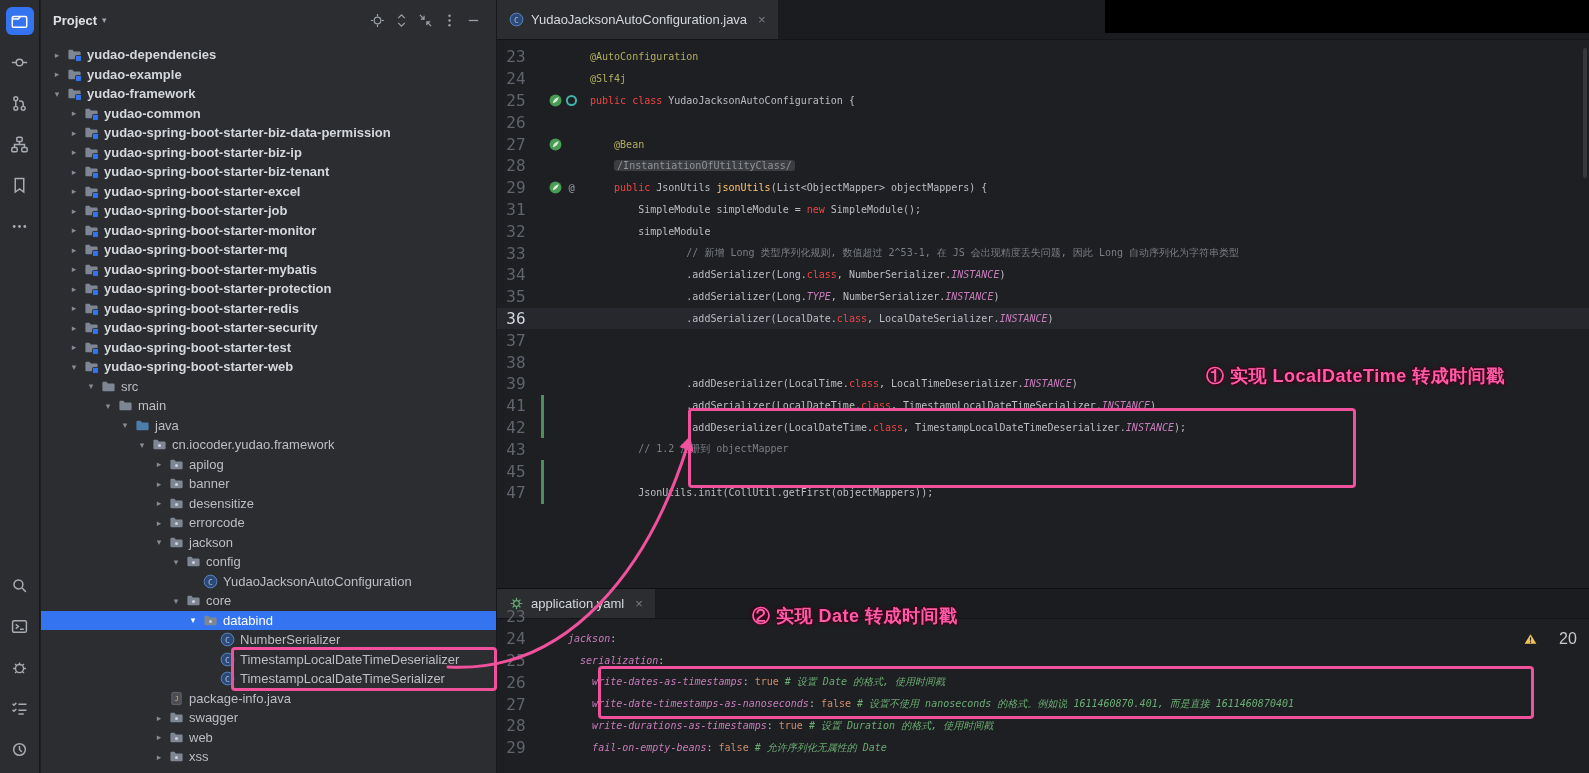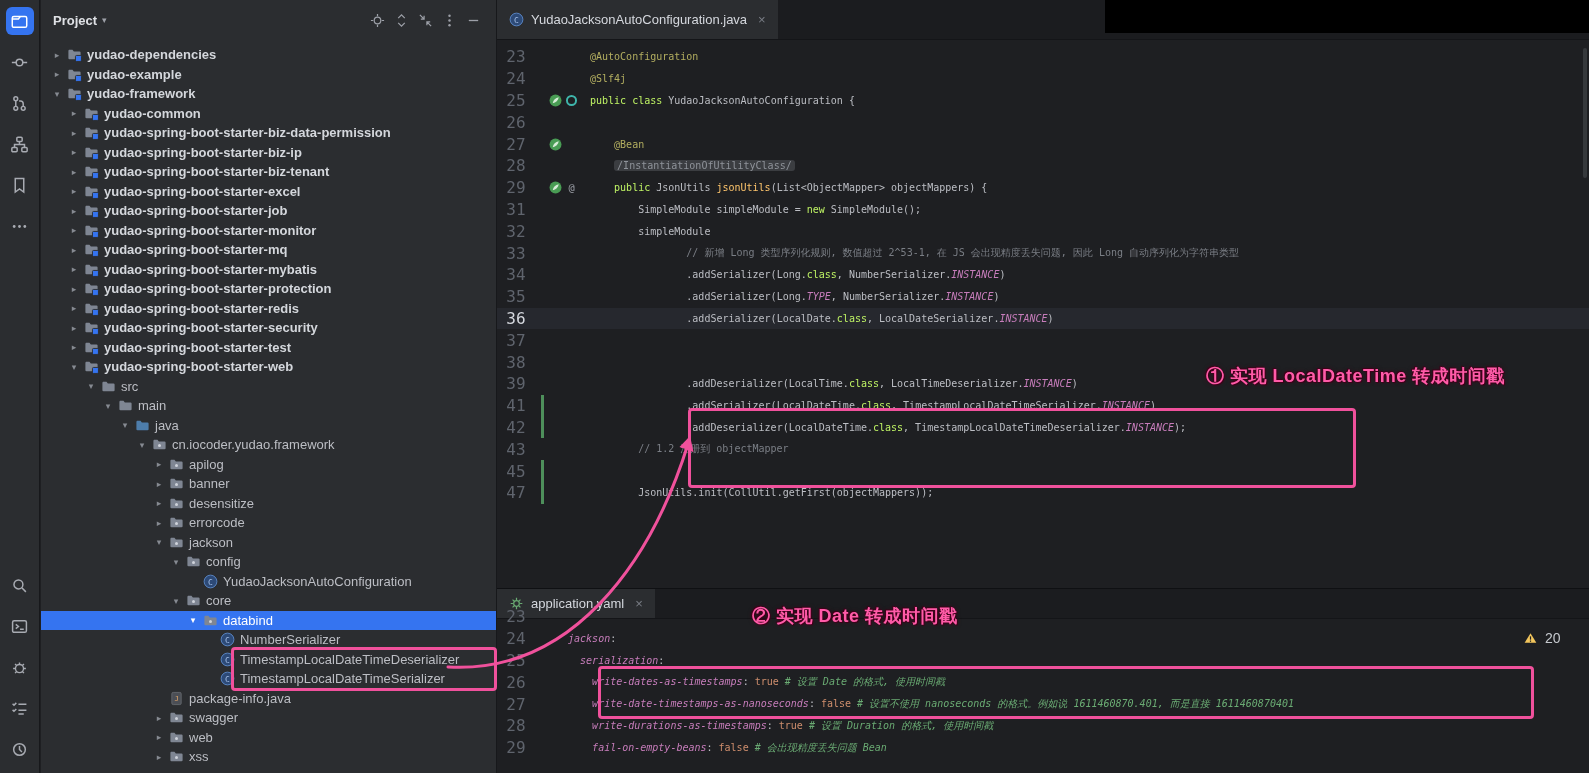--- a/index.html
+++ b/index.html
@@ -49,21 +49,21 @@
   .ln-bar{width:3px;height:100%;margin-left:6px;flex:none;background:transparent}
   .ln-bar.changed{background:#4e8f5b}
   .ln-icons{width:46px;flex:none;display:flex;gap:3px;align-items:center;padding-left:5px}
   .ln-icons.narrow{width:12px}
   .gut-ico{width:13px;height:13px;display:flex}
   .gut-ico svg{width:13px;height:13px}
   .ln-text{white-space:pre;font-size:10px}
 
   
   .tk-ann{color:#b3ae60}
-  .tk-kw{color:#bef264}
+  .tk-kw{color:#ef4444}
   .tk-def{color:#bcbec4}
   .tk-meth{color:#ffc66d}
   .tk-fld{color:#c77dbb;font-style:italic}
   .tk-com{color:#7a7e85}
   .tk-link{color:#6aab73;text-decoration:underline}
   .tk-sp{color:#bcbec4}
   .tk-inlay{color:#8f939a;background:#3b3d41;border-radius:3px;padding:0 3px}
   .tk-ykey{color:#c77dbb;font-style:italic}
   .tk-yval{color:#cf8e6d}
   .tk-ycom{color:#6aab73;font-style:italic}
@@ -71,21 +71,21 @@
   
   #titlebar-black{position:absolute;left:1105px;top:0;width:484px;height:33px;background:#000;z-index:12}
   .pink-box{position:absolute;border:3px solid #f0519c;border-radius:4px;z-index:30;pointer-events:none}
   #box-code{left:688px;top:408px;width:668px;height:80px}
   #box-yaml{left:598px;top:666px;width:936px;height:53px}
   #box-tree{left:231px;top:647px;width:266px;height:44px}
   .callout{position:absolute;z-index:31;color:#ff5ba8;font-weight:700;font-size:18px;letter-spacing:.5px;text-shadow:0 0 4px rgba(64,0,26,.95),1px 1px 0 #40001a,-1px -1px 0 #40001a;pointer-events:none;white-space:nowrap}
   #callout-one{left:1206px;top:364px}
   #callout-two{left:752px;top:604px}
   #arrow-overlay{position:absolute;left:0;top:0;width:1589px;height:773px;z-index:32;pointer-events:none}
-  #warn-badge{position:absolute;left:1524px;top:630px;display:flex;align-items:center;gap:8px;font-size:14px;color:#c6c9ce;z-index:20;cursor:pointer}
+  #warn-badge{position:absolute;left:1524px;top:630px;display:flex;align-items:center;gap:22px;font-size:16px;color:#c6c9ce;z-index:20;cursor:pointer}
   #warn-badge svg{width:13px;height:12px}
   #scroll-thumb{position:absolute;left:1583px;top:48px;width:4px;height:130px;background:#55585e;opacity:.45;border-radius:2px;z-index:8}
 </style>
 </head>
 <body>
 
 <div id="activity-bar">
     <div class="ab-icon active">
       <svg viewBox="0 0 16 16" fill="none" stroke="#fff" stroke-width="1.4">
         <rect x="1.2" y="3.2" width="13.6" height="10.3" rx="1.5"></rect>
@@ -784,21 +784,21 @@
       <div class="code-line">
         <span class="ln-num">28</span>
         <span class="ln-bar"></span>
         <span class="ln-icons narrow"></span>
         <span class="ln-text mono"><span class="tk-ykey">      write-durations-as-timestamps</span><span class="tk-def">: </span><span class="tk-yval">true</span><span class="tk-ycom"> # 设置 Duration 的格式, 使用时间戳</span></span>
       </div>
       <div class="code-line">
         <span class="ln-num">29</span>
         <span class="ln-bar"></span>
         <span class="ln-icons narrow"></span>
-        <span class="ln-text mono"><span class="tk-ykey">      fail-on-empty-beans</span><span class="tk-def">: </span><span class="tk-yval">false</span><span class="tk-ycom"> # 会出现精度丢失问题 Bean</span></span>
+        <span class="ln-text mono"><span class="tk-ykey">      fail-on-empty-beans</span><span class="tk-def">: </span><span class="tk-yval">false</span><span class="tk-ycom"> # 允许序列化无属性的 Date</span></span>
       </div>
     </div>
 </div>
 
 <div id="titlebar-black"></div>
 <div id="scroll-thumb"></div>
 
 <div id="warn-badge">
   <svg viewBox="0 0 14 12">
       <path d="M7 0.8l6.3 10.4H0.7z" fill="#f2c55c"></path>

